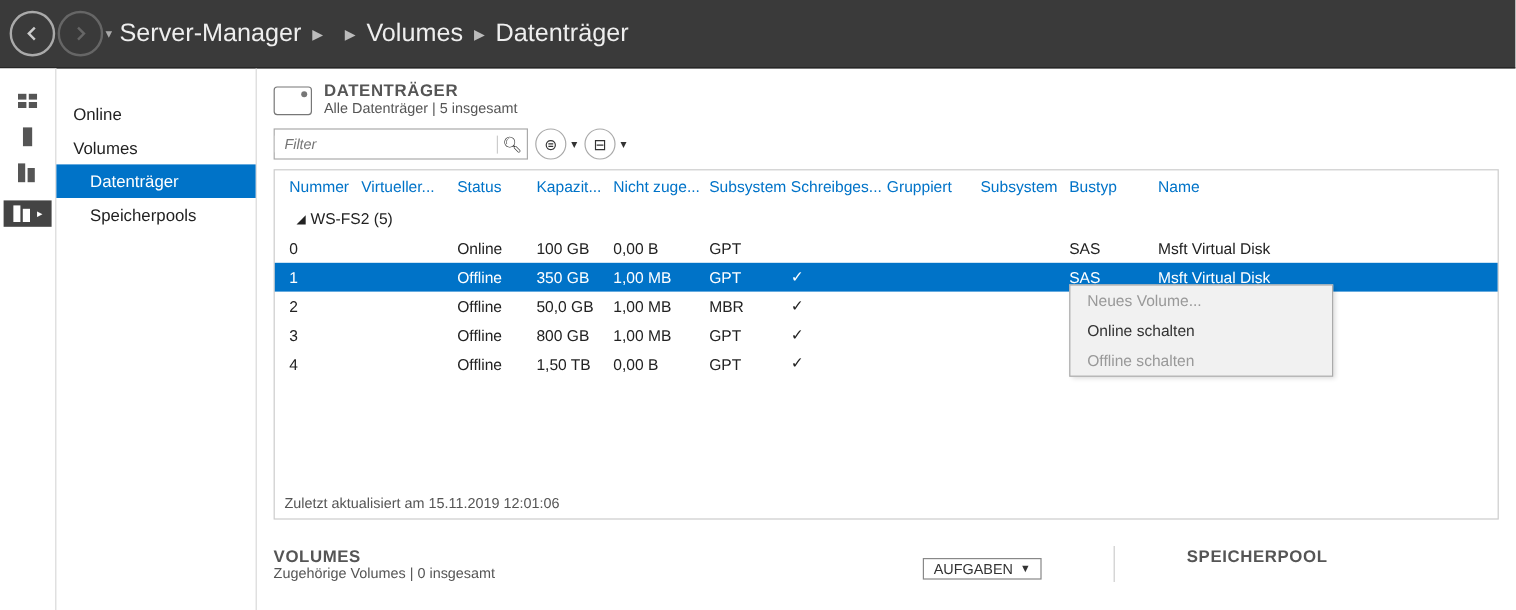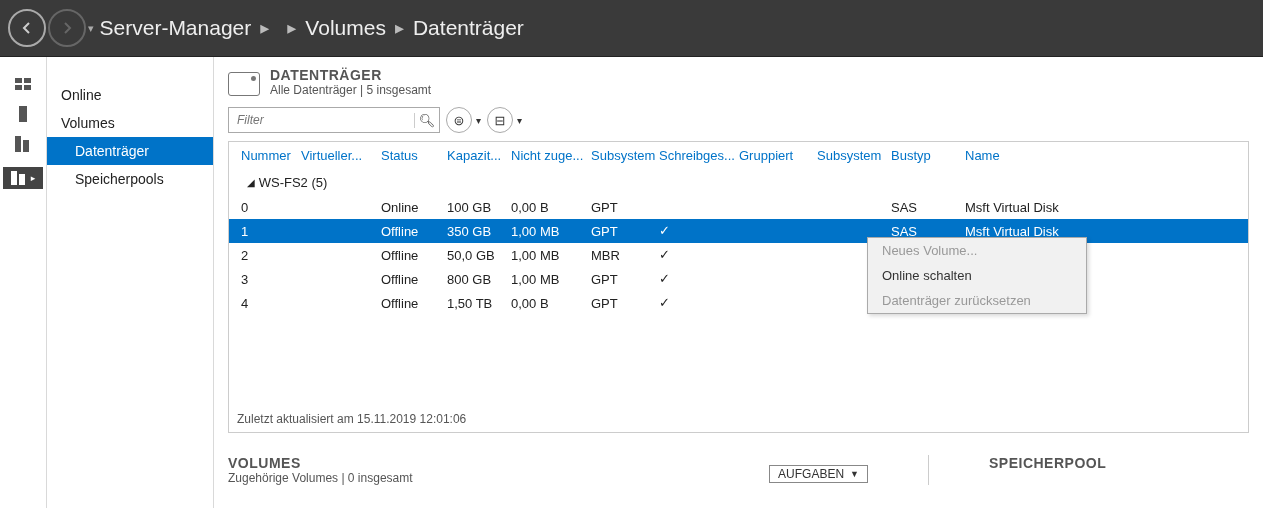--- a/index.html
+++ b/index.html
@@ -42,21 +42,21 @@
 .c-kap{width:64px}
 .c-nz{width:80px}
 .c-part{width:68px}
 .c-schr{width:80px;text-align:left}
 .c-grup{width:78px}
 .c-sub{width:74px}
 .c-bus{width:74px}
 .c-name{flex:1}
 .chk{font-family:"Segoe UI Symbol"}
 .footline{position:absolute;bottom:6px;left:8px;color:#555;font-size:12px}
-.ctxmenu{position:absolute;left:653px;top:180px;width:218px;background:#f1f1f1;border:1px solid #aaa;box-shadow:2px 2px 4px rgba(0,0,0,.15);z-index:50}
+.ctxmenu{position:absolute;left:677px;top:180px;width:218px;background:#f1f1f1;border:1px solid #aaa;box-shadow:2px 2px 4px rgba(0,0,0,.15);z-index:50}
 .ctxmenu .mi{padding:5px 14px;font-size:13px;color:#333}
 .ctxmenu .mi.dis{color:#999}
 .bottom{display:flex;margin-top:22px;gap:50px}
 .panel{flex:1}
 .panel .pt{font-size:14px;font-weight:600;color:#555;letter-spacing:.5px}
 .panel .ps{font-size:12px;color:#555}
 .panel.right{flex:0 0 260px}
 .taskbtn{border:1px solid #888;padding:1px 8px;font-size:12px;display:inline-flex;align-items:center;gap:6px;float:right;margin-top:-20px}
 .tri{font-size:9px}
 .vline{border-left:1px solid #ccc;margin:0 10px}
@@ -231,21 +231,21 @@
             <div class="c-bus">SAS</div>
             <div class="c-name">Msft Virtual Disk</div>
           </div>
         </div>
       <div class="footline">Zuletzt aktualisiert am 15.11.2019 12:01:06</div>
     </div>
 
     <div class="ctxmenu" id="ctx">
         <div class="mi dis">Neues Volume...</div>
         <div class="mi">Online schalten</div>
-        <div class="mi dis">Datenträger zurücksetzen</div>
+        <div class="mi dis">Offline schalten</div>
       </div>
 
     <div class="bottom">
       <div class="panel">
         <div class="pt">VOLUMES</div>
         <div class="ps">Zugehörige Volumes | 0 insgesamt</div>
         <div class="taskbtn">
             <span>AUFGABEN</span> 
             <span class="tri">▼</span>
           </div>

